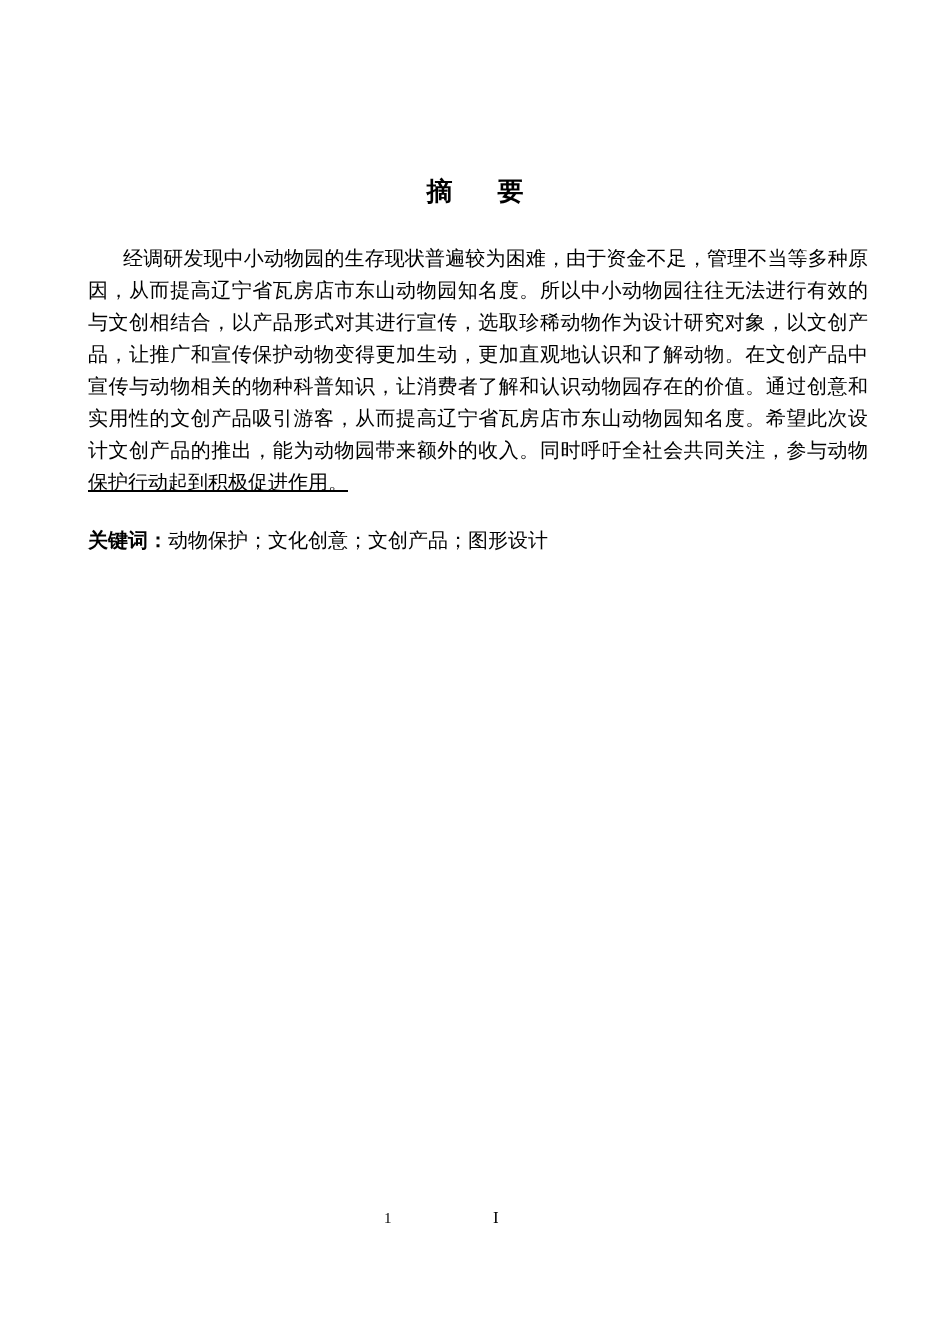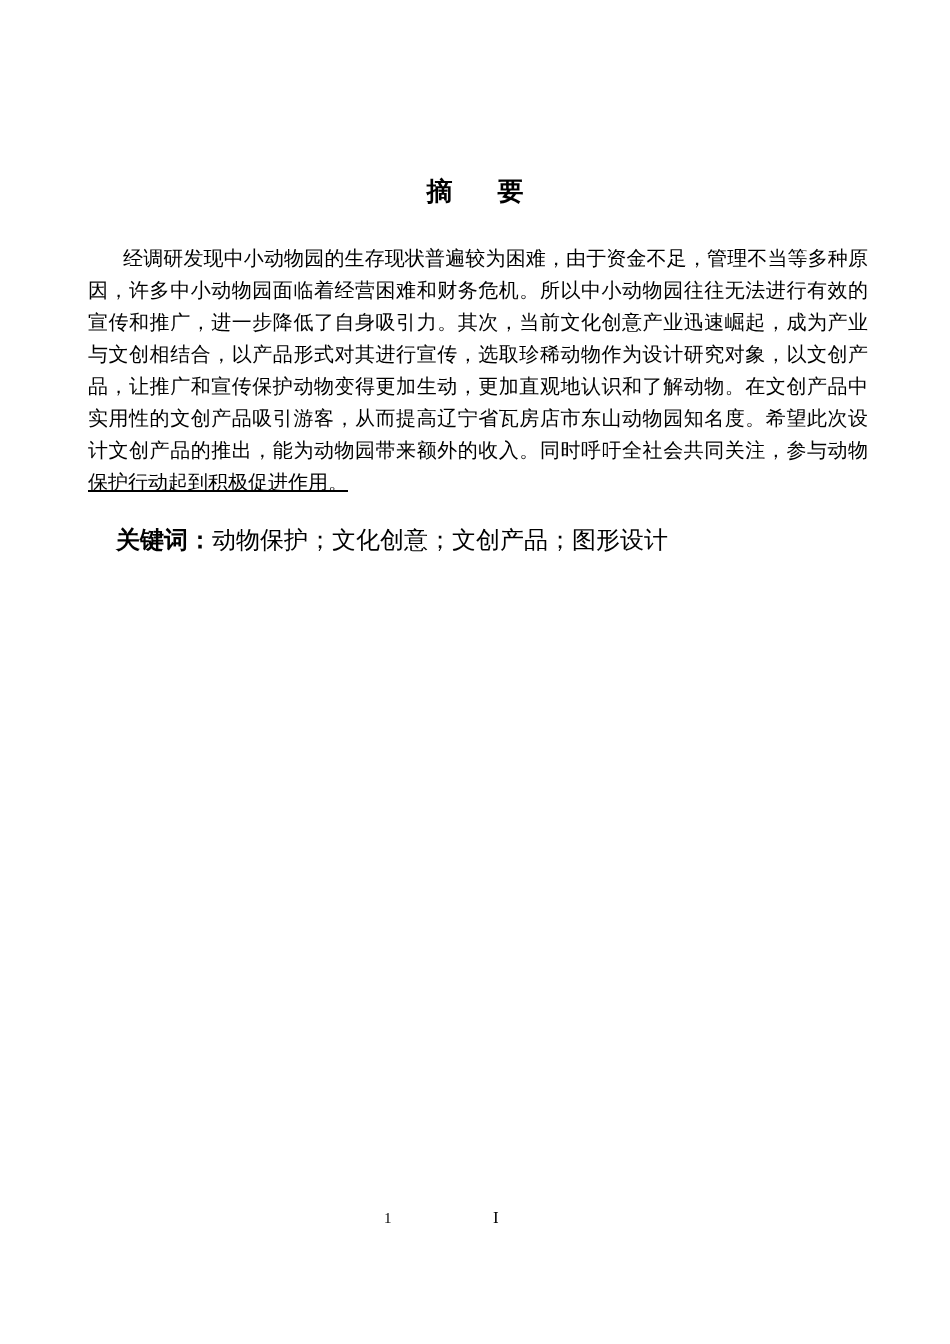--- a/index.html
+++ b/index.html
@@ -42,22 +42,22 @@
   }
   .abstract .line.first {
     padding-left: 35px;
     font-family: Liberation Serif, serif;
   }
   .abstract .line.last {
     text-align-last: left;
     text-decoration: underline;
   }
   .keywords {
-    margin: 26px 82px 0 116px;
-    font-size: 24px;
+    margin: 26px 82px 0 88px;
+    font-size: 20px;
     line-height: 32px;
   }
   .kw-label {
     font-weight: bold;
     font-family: "Liberation Sans", "DejaVu Sans", sans-serif;
   }
   .footer-num {
     position: absolute;
     font-family: "Liberation Serif", "DejaVu Serif", serif;
     color: #000000;
@@ -78,24 +78,24 @@
 
 <div class="page">
 
   <h1 class="title">
     <span>摘</span>
     <span>要</span>
   </h1>
 
   <div class="abstract">
     <div class="line first">经调研发现中小动物园的生存现状普遍较为困难，由于资金不足，管理不当等多种原</div>
-    <div class="line">因，许多中小动物园面临着经营困难和财务危机。所以中小动物园往往无法进行有效的</div>
-    <div class="line">宣传和推广，进一步降低了自身吸引力。其次，当前文化创意产业迅速崛起，成为产业</div>
+    <div class="line">因，从而提高辽宁省瓦房店市东山动物园知名度。所以中小动物园往往无法进行有效的</div>
     <div class="line">与文创相结合，以产品形式对其进行宣传，选取珍稀动物作为设计研究对象，以文创产</div>
     <div class="line">品，让推广和宣传保护动物变得更加生动，更加直观地认识和了解动物。在文创产品中</div>
+    <div class="line">宣传与动物相关的物种科普知识，让消费者了解和认识动物园存在的价值。通过创意和</div>
     <div class="line">实用性的文创产品吸引游客，从而提高辽宁省瓦房店市东山动物园知名度。希望此次设</div>
     <div class="line">计文创产品的推出，能为动物园带来额外的收入。同时呼吁全社会共同关注，参与动物</div>
     <div class="line last">保护行动起到积极促进作用。</div>
   </div>
 
   <div class="keywords">
     <span class="kw-label">关键词：</span><span class="kw-text">动物保护；文化创意；文创产品；图形设计</span>
   </div>
 
   <div class="footer-num footer-left">1</div>

